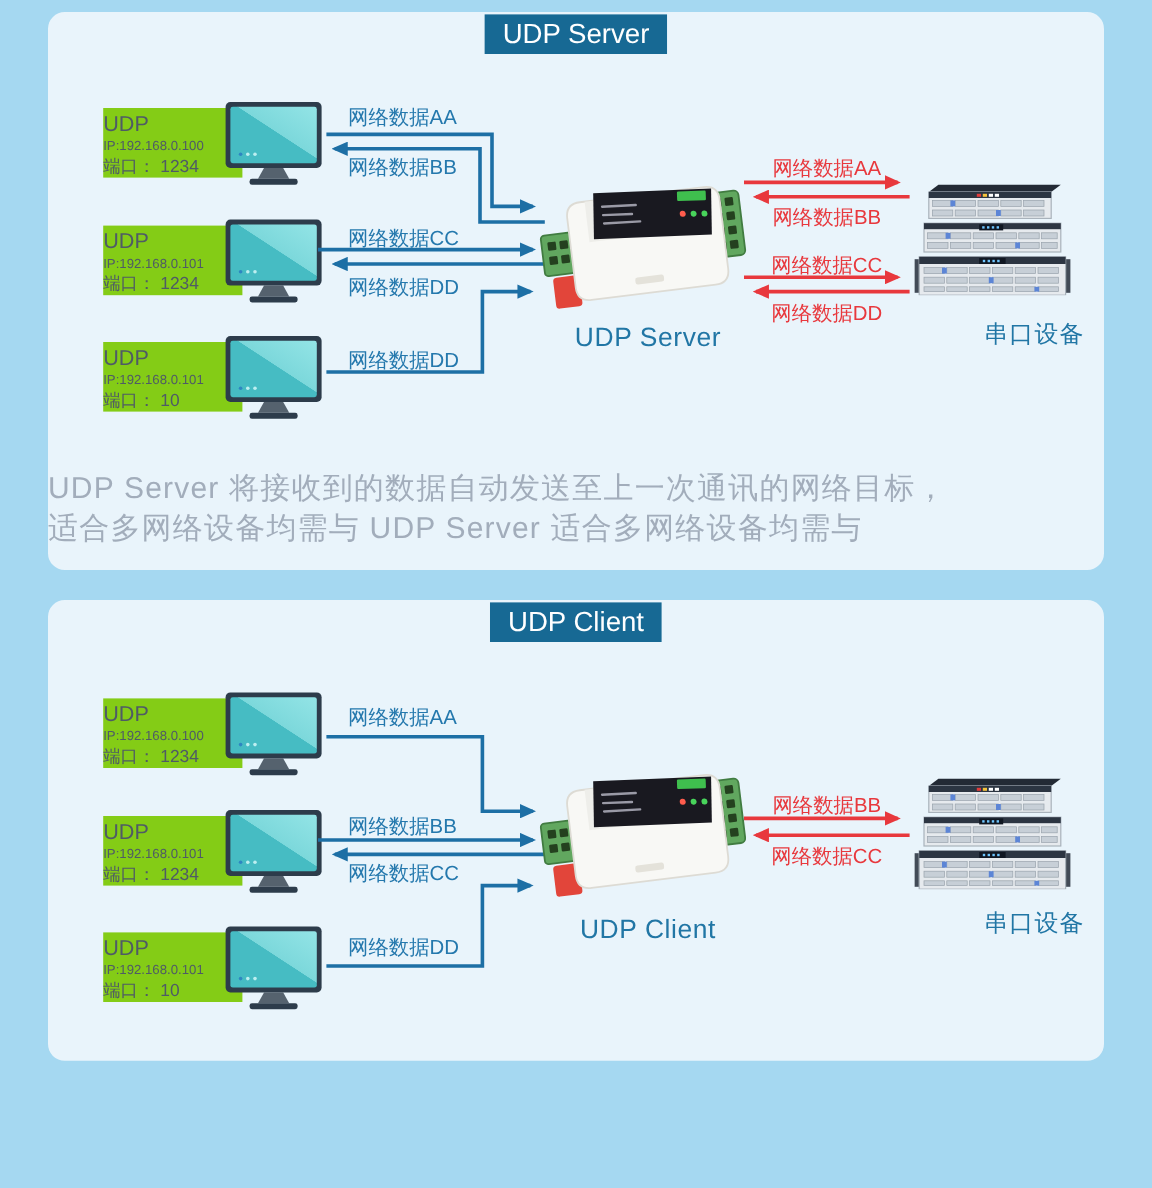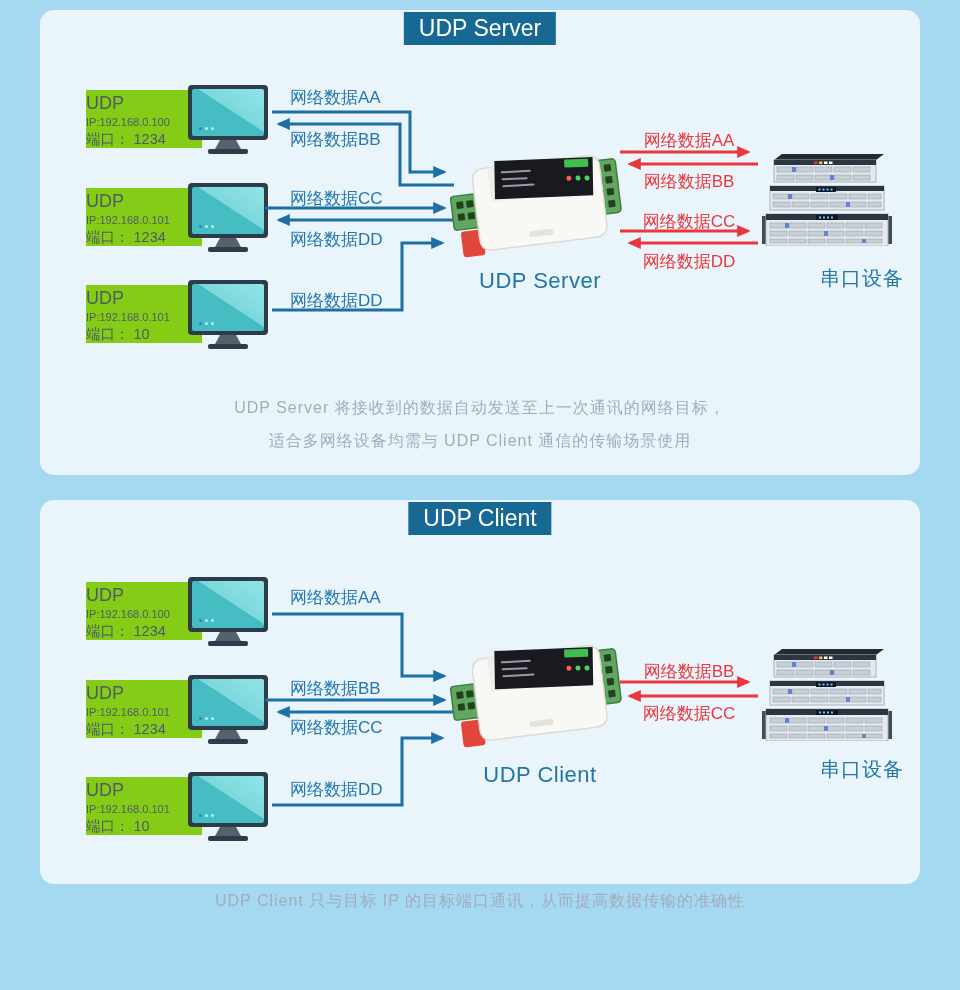--- a/index.html
+++ b/index.html
@@ -49,21 +49,21 @@
 
   .netlbl{position:absolute;left:250px;width:160px;font-size:17px;color:#2478ad;white-space:nowrap}
   .redlbl{position:absolute;left:580px;width:138px;text-align:center;font-size:17px;color:#e8383d;white-space:nowrap}
 
   .devicon{position:absolute;left:408px;top:132px;width:182px;height:126px}
   .devlabel{position:absolute;left:400px;width:200px;text-align:center;font-size:22px;color:#2176a5;letter-spacing:.5px}
   .rackicon{position:absolute;left:722px;top:140px;width:132px;height:96px}
   .p2 .rackicon{top:145px}
   .racklabel{position:absolute;left:712px;width:152px;text-align:right;font-size:20px;color:#2176a5;letter-spacing:1px}
 
-  .caption{position:absolute;left:0;right:0;text-align:center;font-size:16px;line-height:33px;color:#a2adbb;letter-spacing:1px}
+  .caption{position:absolute;left:0;right:0;text-align:left;font-size:25px;line-height:33px;color:#a2adbb;letter-spacing:1px}
 </style>
 </head>
 <body>
 
 <section class="panel p1">
   <div class="badge">UDP Server</div>
 
   <div class="hostbox" style="top:80px">
     <div class="l1">UDP</div>
     <div class="l2">IP:192.168.0.100</div>
@@ -271,21 +271,21 @@
         <rect x="103" y="89" width="17" height="4"></rect>
     </g>
     <rect x="23" y="73" width="4" height="5" fill="#5c85d6"></rect>
       <rect x="62" y="81" width="4" height="5" fill="#5c85d6"></rect>
       <rect x="100" y="89" width="4" height="4" fill="#5c85d6"></rect>
   </svg>
   <div class="racklabel" style="top:255px">串口设备</div>
 
   <div class="caption" style="top:381px">
     <div>UDP Server 将接收到的数据自动发送至上一次通讯的网络目标，</div>
-    <div>适合多网络设备均需与 UDP Client 通信的传输场景使用</div>
+    <div>适合多网络设备均需与 UDP Server 适合多网络设备均需与</div>
   </div>
 </section>
 
 <section class="panel p2">
   <div class="badge">UDP Client</div>
 
   <div class="hostbox" style="top:82px">
     <div class="l1">UDP</div>
     <div class="l2">IP:192.168.0.100</div>
     <div class="l3">端口： 1234</div>
@@ -482,16 +482,13 @@
         <rect x="65" y="89" width="17" height="4"></rect>
         <rect x="84" y="89" width="17" height="4"></rect>
         <rect x="103" y="89" width="17" height="4"></rect>
     </g>
     <rect x="23" y="73" width="4" height="5" fill="#5c85d6"></rect>
       <rect x="62" y="81" width="4" height="5" fill="#5c85d6"></rect>
       <rect x="100" y="89" width="4" height="4" fill="#5c85d6"></rect>
   </svg>
   <div class="racklabel" style="top:256px">串口设备</div>
 
-  <div class="caption" style="top:384px">
-    <div>UDP Client 只与目标 IP 的目标端口通讯，从而提高数据传输的准确性</div>
-  </div>
 </section>
 
 </body></html>

